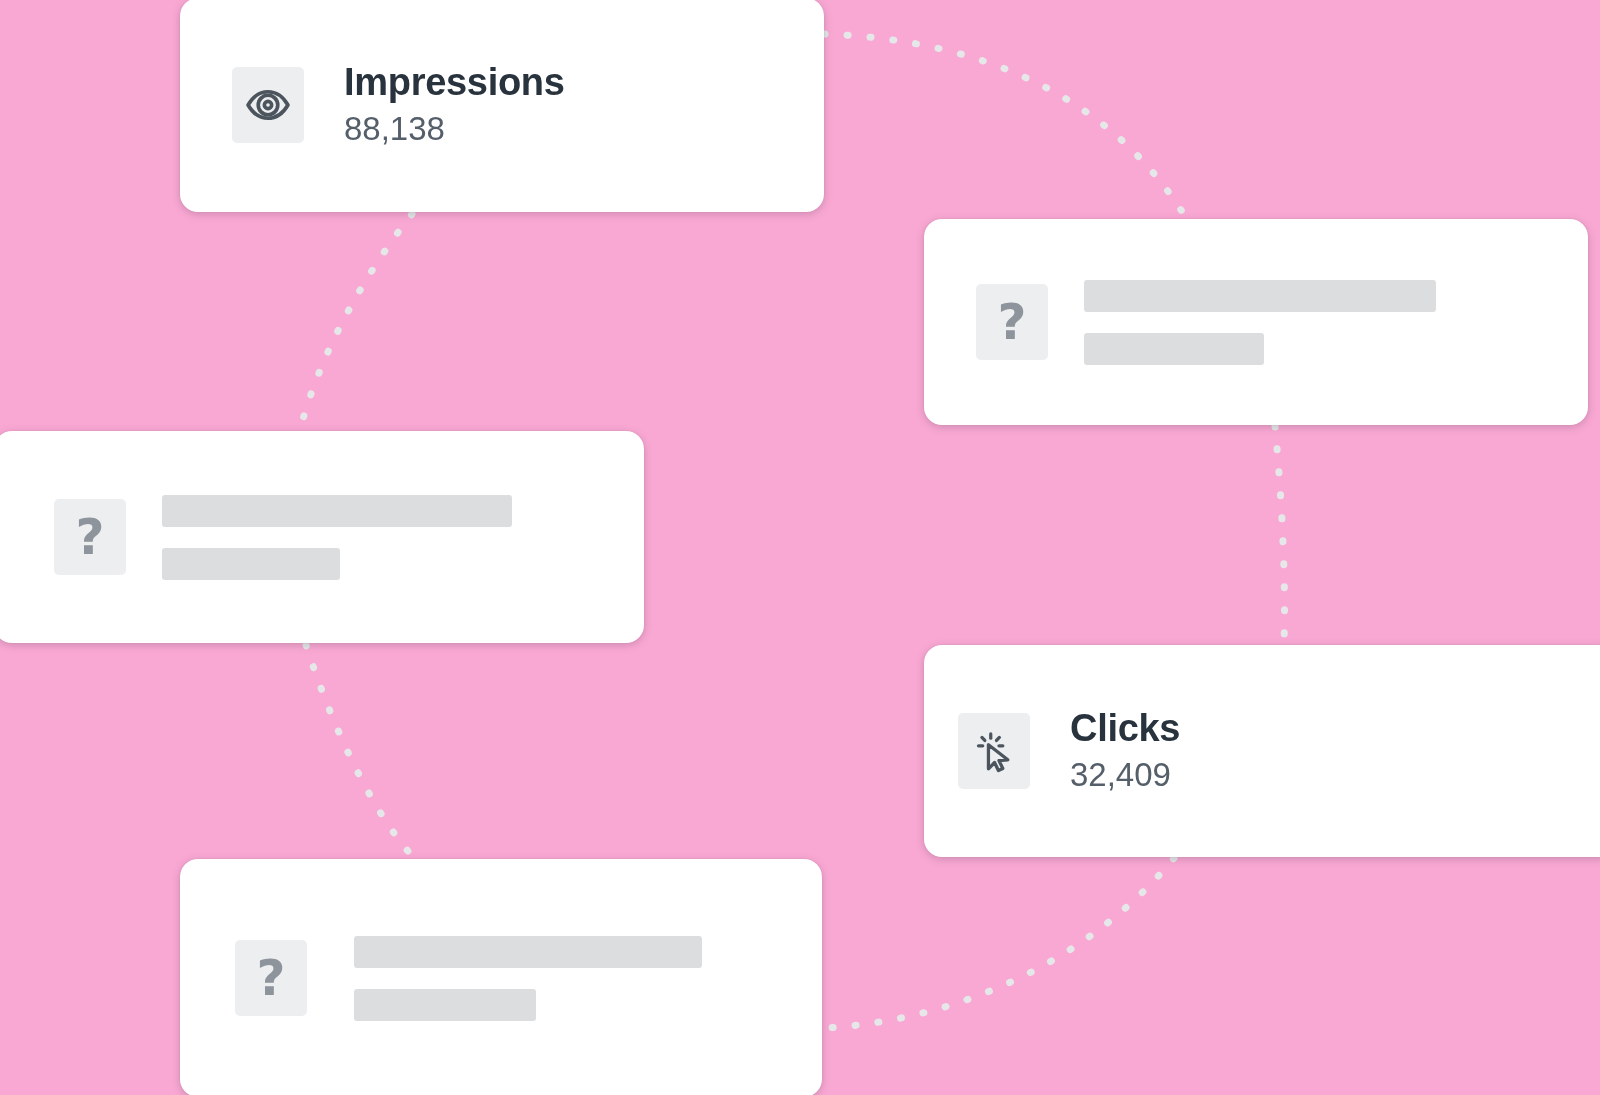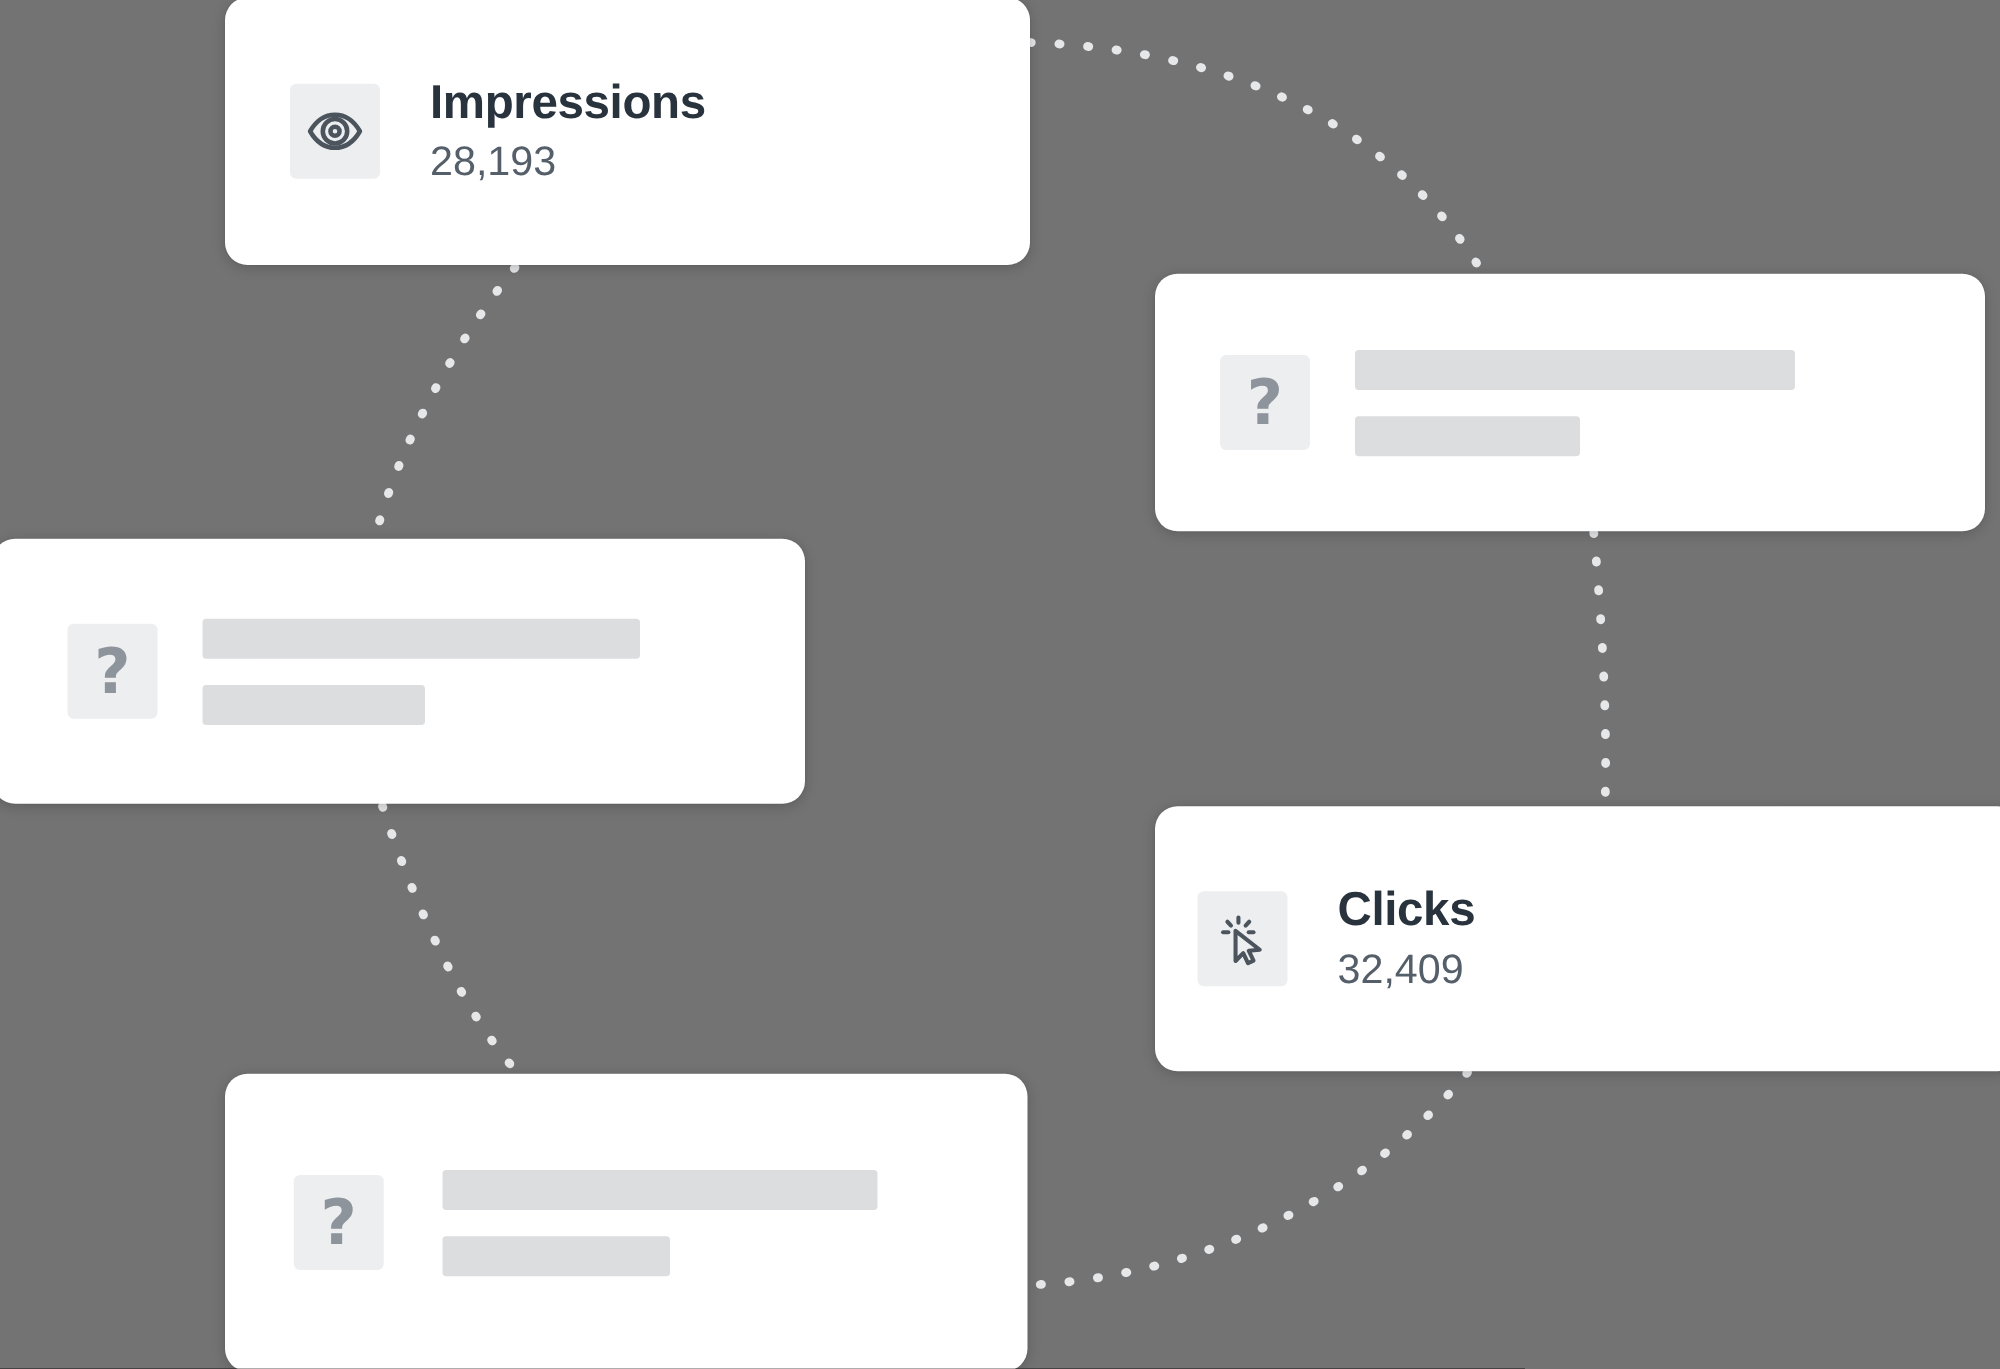--- a/index.html
+++ b/index.html
@@ -4,21 +4,21 @@
 <style>
   html, body {
     margin: 0;
     padding: 0;
     background: #000000;
   }
   #stage {
     position: relative;
     width: 1600px;
     height: 1095px;
-    background: #737373;
+    background: #f9a8d4;
     overflow: hidden;
     font-family: "Liberation Sans", "DejaVu Sans", sans-serif;
   }
 
   
   #connectors {
     position: absolute;
     left: 0;
     top: 0;
     width: 1600px;
@@ -150,21 +150,21 @@
     <div class="card-inner">
       <div class="icon-tile">
         <svg width="46" height="46" viewBox="0 0 24 24" fill="none" stroke="#4c555e" stroke-width="1.9" stroke-linecap="round" stroke-linejoin="round">
           <path d="M1.6 12 C 4.6 6.8, 8.2 5.1, 12 5.1 C 15.8 5.1, 19.4 6.8, 22.4 12 C 19.4 17.2, 15.8 18.9, 12 18.9 C 8.2 18.9, 4.6 17.2, 1.6 12 Z"></path>
           <circle cx="12" cy="12" r="5.1"></circle>
           <circle cx="12" cy="12" r="1.9"></circle>
         </svg>
       </div>
       <div class="metric-text">
         <div class="metric-title">Impressions</div>
-        <div class="metric-value">28,193</div>
+        <div class="metric-value">88,138</div>
       </div>
     </div>
   </div>
 
   <div class="card" id="card-placeholder-right">
     <div class="card-inner">
       <div class="icon-tile">
         <span class="qmark">?</span>
       </div>
       <div class="skeleton-block">

